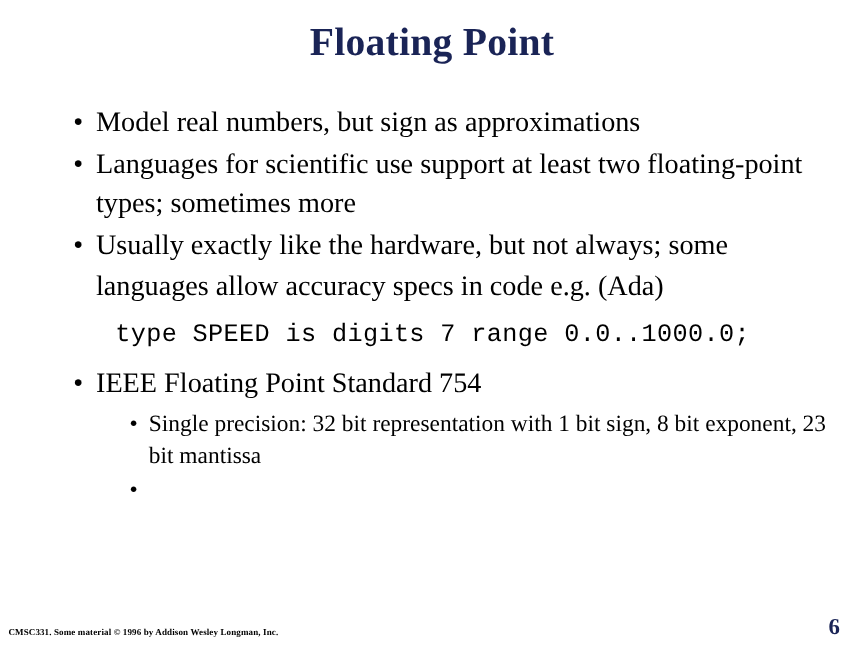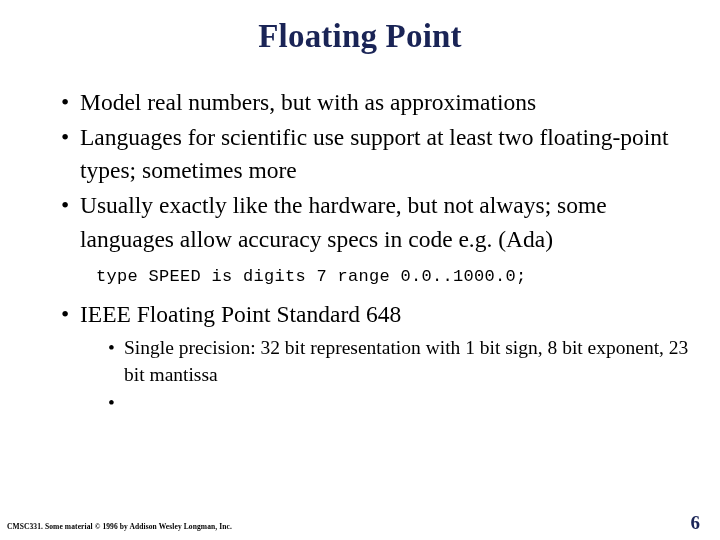--- a/index.html
+++ b/index.html
@@ -71,21 +71,21 @@
     display: block;
   }
 
   
   .code-block {
     margin: 7px 0 9px 0;
     padding-left: 96px;
   }
   .code-line {
     font-family: "Liberation Mono", "DejaVu Sans Mono", monospace;
-    font-size: 17px;
+    font-size: 21px;
     line-height: 1.5;
     letter-spacing: 0.3px;
     white-space: pre;
   }
 
   
   ul.lvl2 {
     list-style: none;
     margin: 3px 0 0 0;
     padding: 0;
@@ -134,42 +134,42 @@
 <div class="slide">
 
   <div class="slide-title">Floating Point</div>
 
   <div class="body-area">
 
     <ul class="lvl1">
 
       <li class="b1">
         <span class="bullet">•</span>
-        <span class="txt">Model real numbers, but with as approximations</span>
+        <span class="txt">Model real numbers, but sign as approximations</span>
       </li>
 
       <li class="b1">
         <span class="bullet">•</span>
         <span class="txt">Languages for scientific use support at least two floating-point types; sometimes more</span>
       </li>
 
       <li class="b1">
         <span class="bullet">•</span>
         <span class="txt">Usually exactly like the hardware, but not always; some languages allow accuracy specs in code e.g. (Ada)</span>
       </li>
     </ul>
 
     <div class="code-block">
       <div class="code-line">type SPEED is digits 7 range 0.0..1000.0;</div>
     </div>
 
     <ul class="lvl1">
       <li class="b1">
         <span class="bullet">•</span>
-        <span class="txt">IEEE Floating Point Standard 648</span>
+        <span class="txt">IEEE Floating Point Standard 754</span>
       </li>
     </ul>
 
     <ul class="lvl2">
       <li class="b2">
         <span class="bullet">•</span>
         <span class="txt">Single precision:  32 bit representation with 1 bit sign, 8 bit exponent, 23 bit mantissa</span>
       </li>
       <li class="b2">
         <span class="bullet">•</span>

